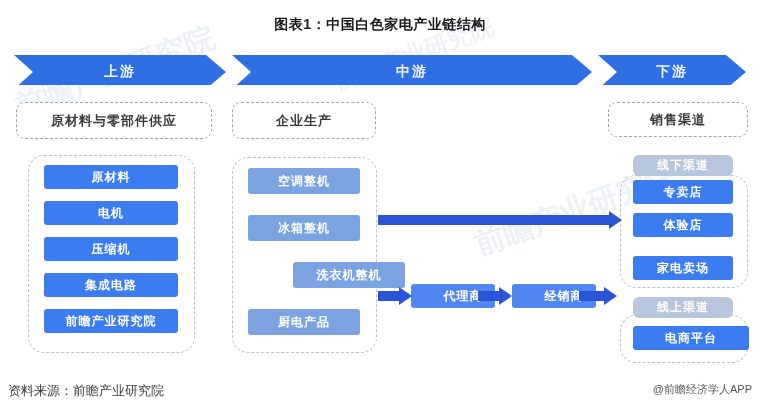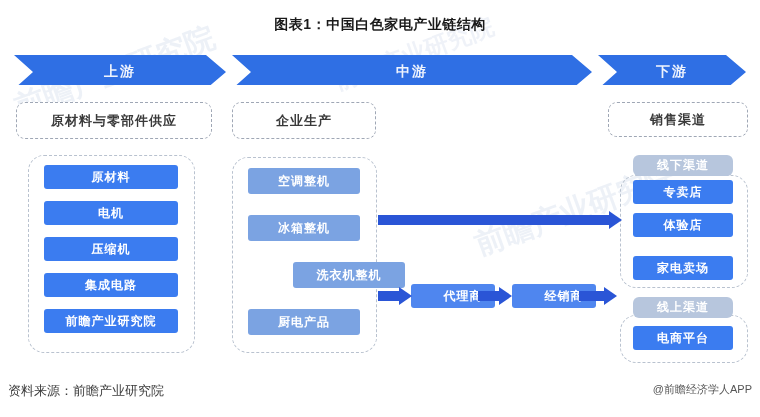--- a/index.html
+++ b/index.html
@@ -145,21 +145,21 @@
   <div class="node flow" style="left:411px;top:284px;width:64px;height:24px;">代理商</div>
   <div class="node flow" style="left:512px;top:284px;width:64px;height:24px;">经销商</div>
 
   <div class="chan" style="left:633px;top:155px;width:100px;height:21px;">线下渠道</div>
   <div class="chan" style="left:633px;top:297px;width:100px;height:21px;">线上渠道</div>
 
   <div class="node down" style="left:633px;top:180px;width:100px;height:24px;">专卖店</div>
   <div class="node down" style="left:633px;top:213px;width:100px;height:24px;">体验店</div>
   <div class="node down" style="left:633px;top:256px;width:100px;height:24px;">家电卖场</div>
 
-  <div class="node down" style="left:633px;top:326px;width:100px;height:24px;">电商平台</div>
+  <div class="node down" style="left:633px;top:326px;width:116px;height:24px;">电商平台</div>
 
   <div class="arrow" style="left:378px;top:211px;width:244px;height:18px;">
     <div class="shaft" style="left:0;top:4px;width:231px;height:10px;"></div>
     <div class="head" style="left:231px;top:0;"></div>
   </div>
 
   <div class="arrow" style="left:378px;top:287px;width:34px;height:18px;">
     <div class="shaft" style="left:0;top:4px;width:21px;height:10px;"></div>
     <div class="head" style="left:21px;top:0;"></div>
   </div>

